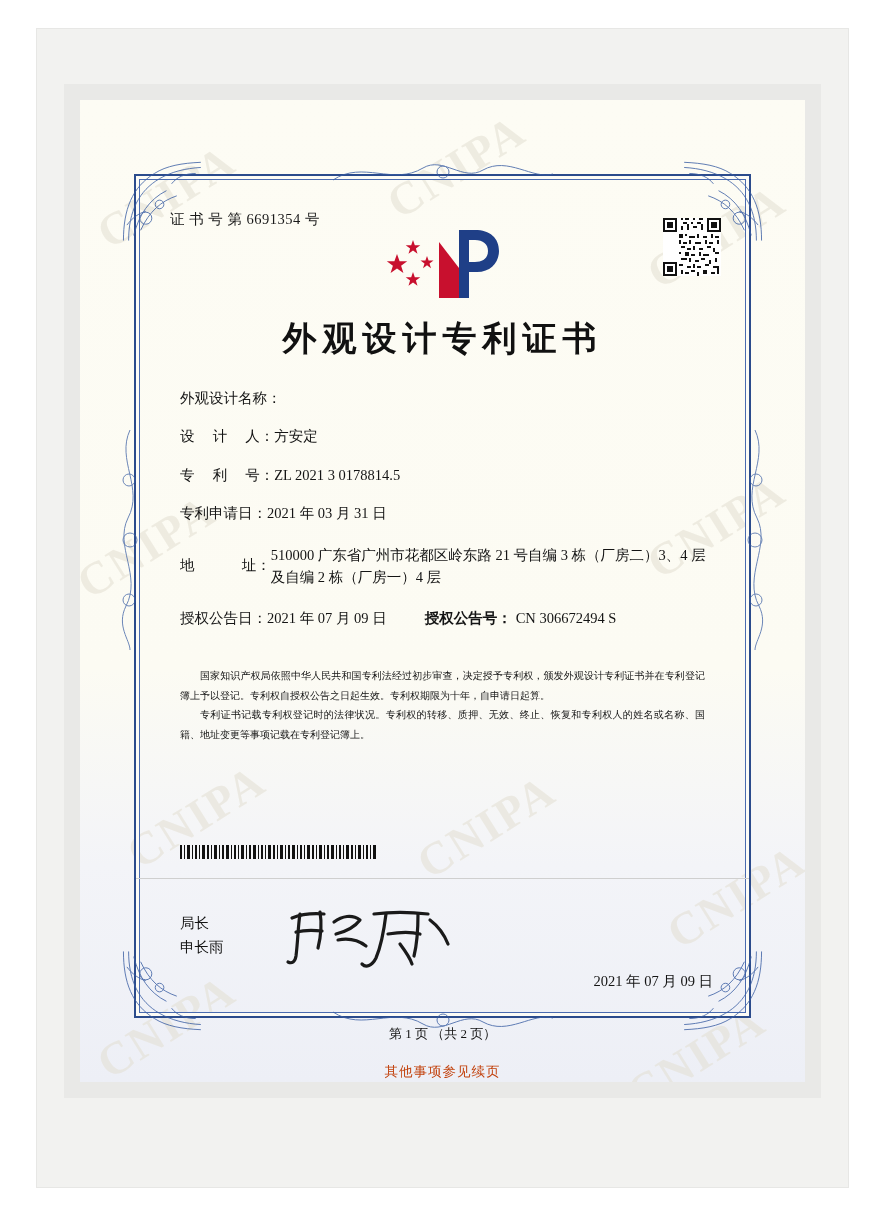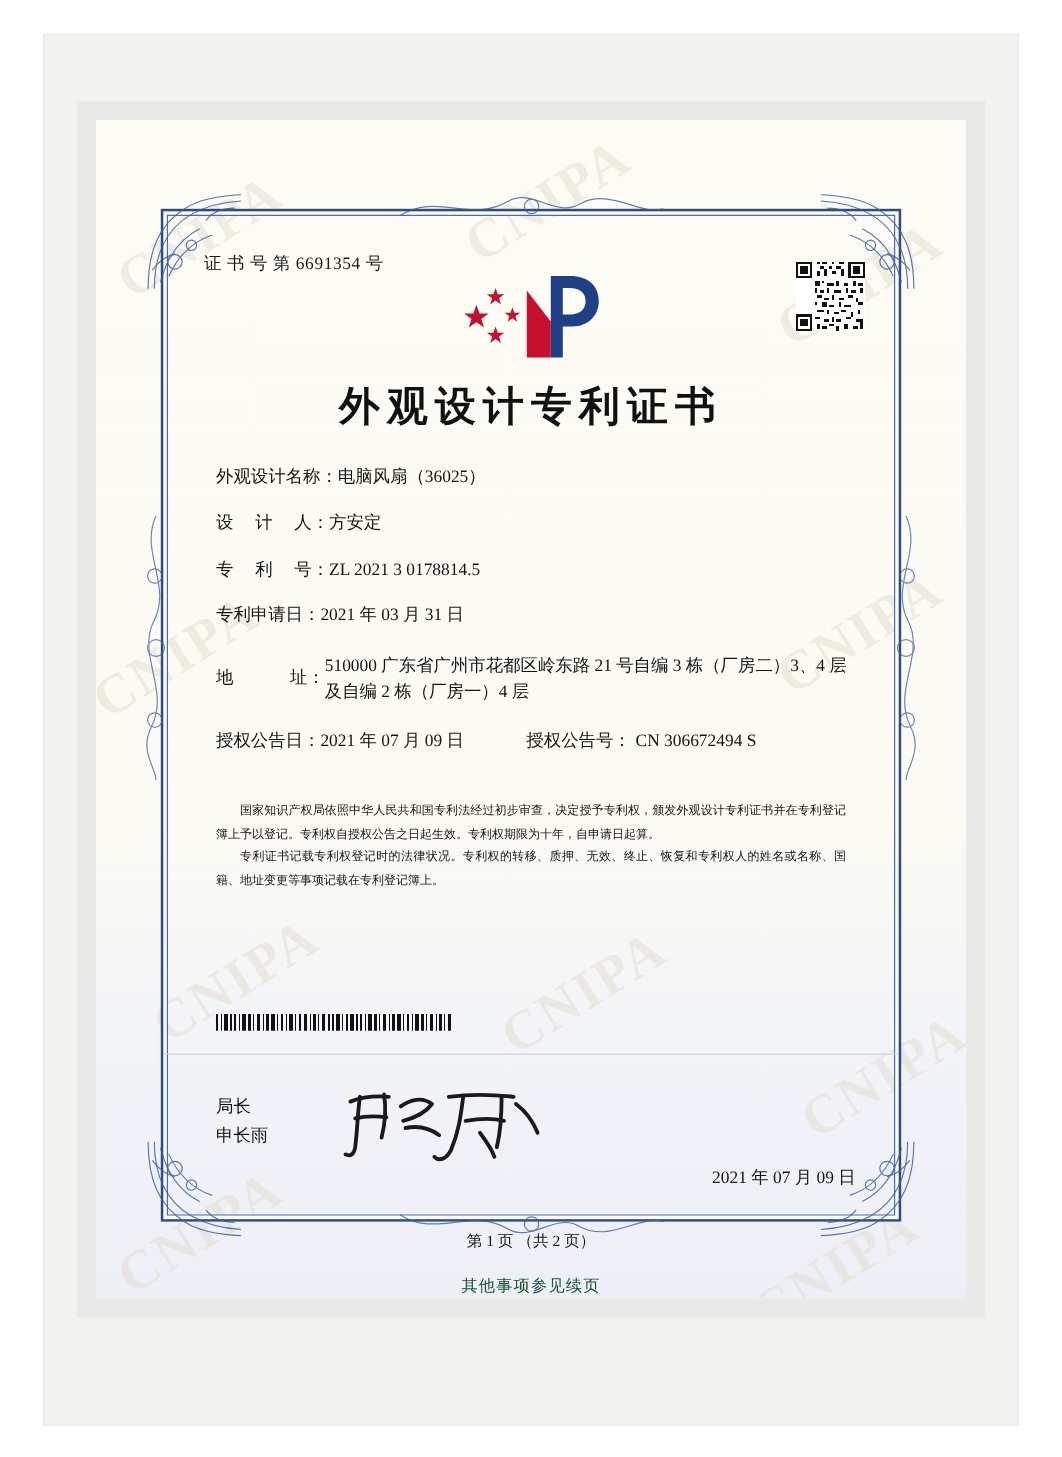--- a/index.html
+++ b/index.html
@@ -183,21 +183,22 @@
   }
   .field-label {
     white-space: pre;
     flex: 0 0 auto;
   }
   .field-value {
     flex: 1 1 auto;
     word-break: break-all;
   }
   .field-row.two-col .col2 {
-    margin-left: 52px;
+    margin-left: 38px;
+    font-weight: bold;
   }
   .addr-value {
     line-height: 1.55;
   }
 
   .paragraphs {
     position: absolute;
     left: 100px;
     top: 566px;
     width: 525px;
@@ -251,21 +252,21 @@
     font-size: 13px;
     color: #141414;
   }
   .footer-note {
     position: absolute;
     left: 0;
     right: 0;
     top: 963px;
     text-align: center;
     font-size: 13.5px;
-    color: #14532d;
+    color: #c2410c;
     letter-spacing: 1px;
   }
 
   .sep-line {
     position: absolute;
     left: 56px;
     right: 56px;
     top: 778px;
     height: 1px;
     background: #cfcfcf;
@@ -472,21 +473,20 @@
           <rect x="27" y="25" width="1" height="3"></rect>
         </g>
       </svg>
     </div>
 
     <div class="title">外观设计专利证书</div>
 
     <div class="fields">
       <div class="field-row">
         <span class="field-label">外观设计名称：</span>
-        <span class="field-value">电脑风扇（36025）</span>
       </div>
       <div class="field-row">
         <span class="field-label">设　 计　 人：</span>
         <span class="field-value">方安定</span>
       </div>
       <div class="field-row">
         <span class="field-label">专　 利　 号：</span>
         <span class="field-value">ZL 2021 3 0178814.5</span>
       </div>
       <div class="field-row">

